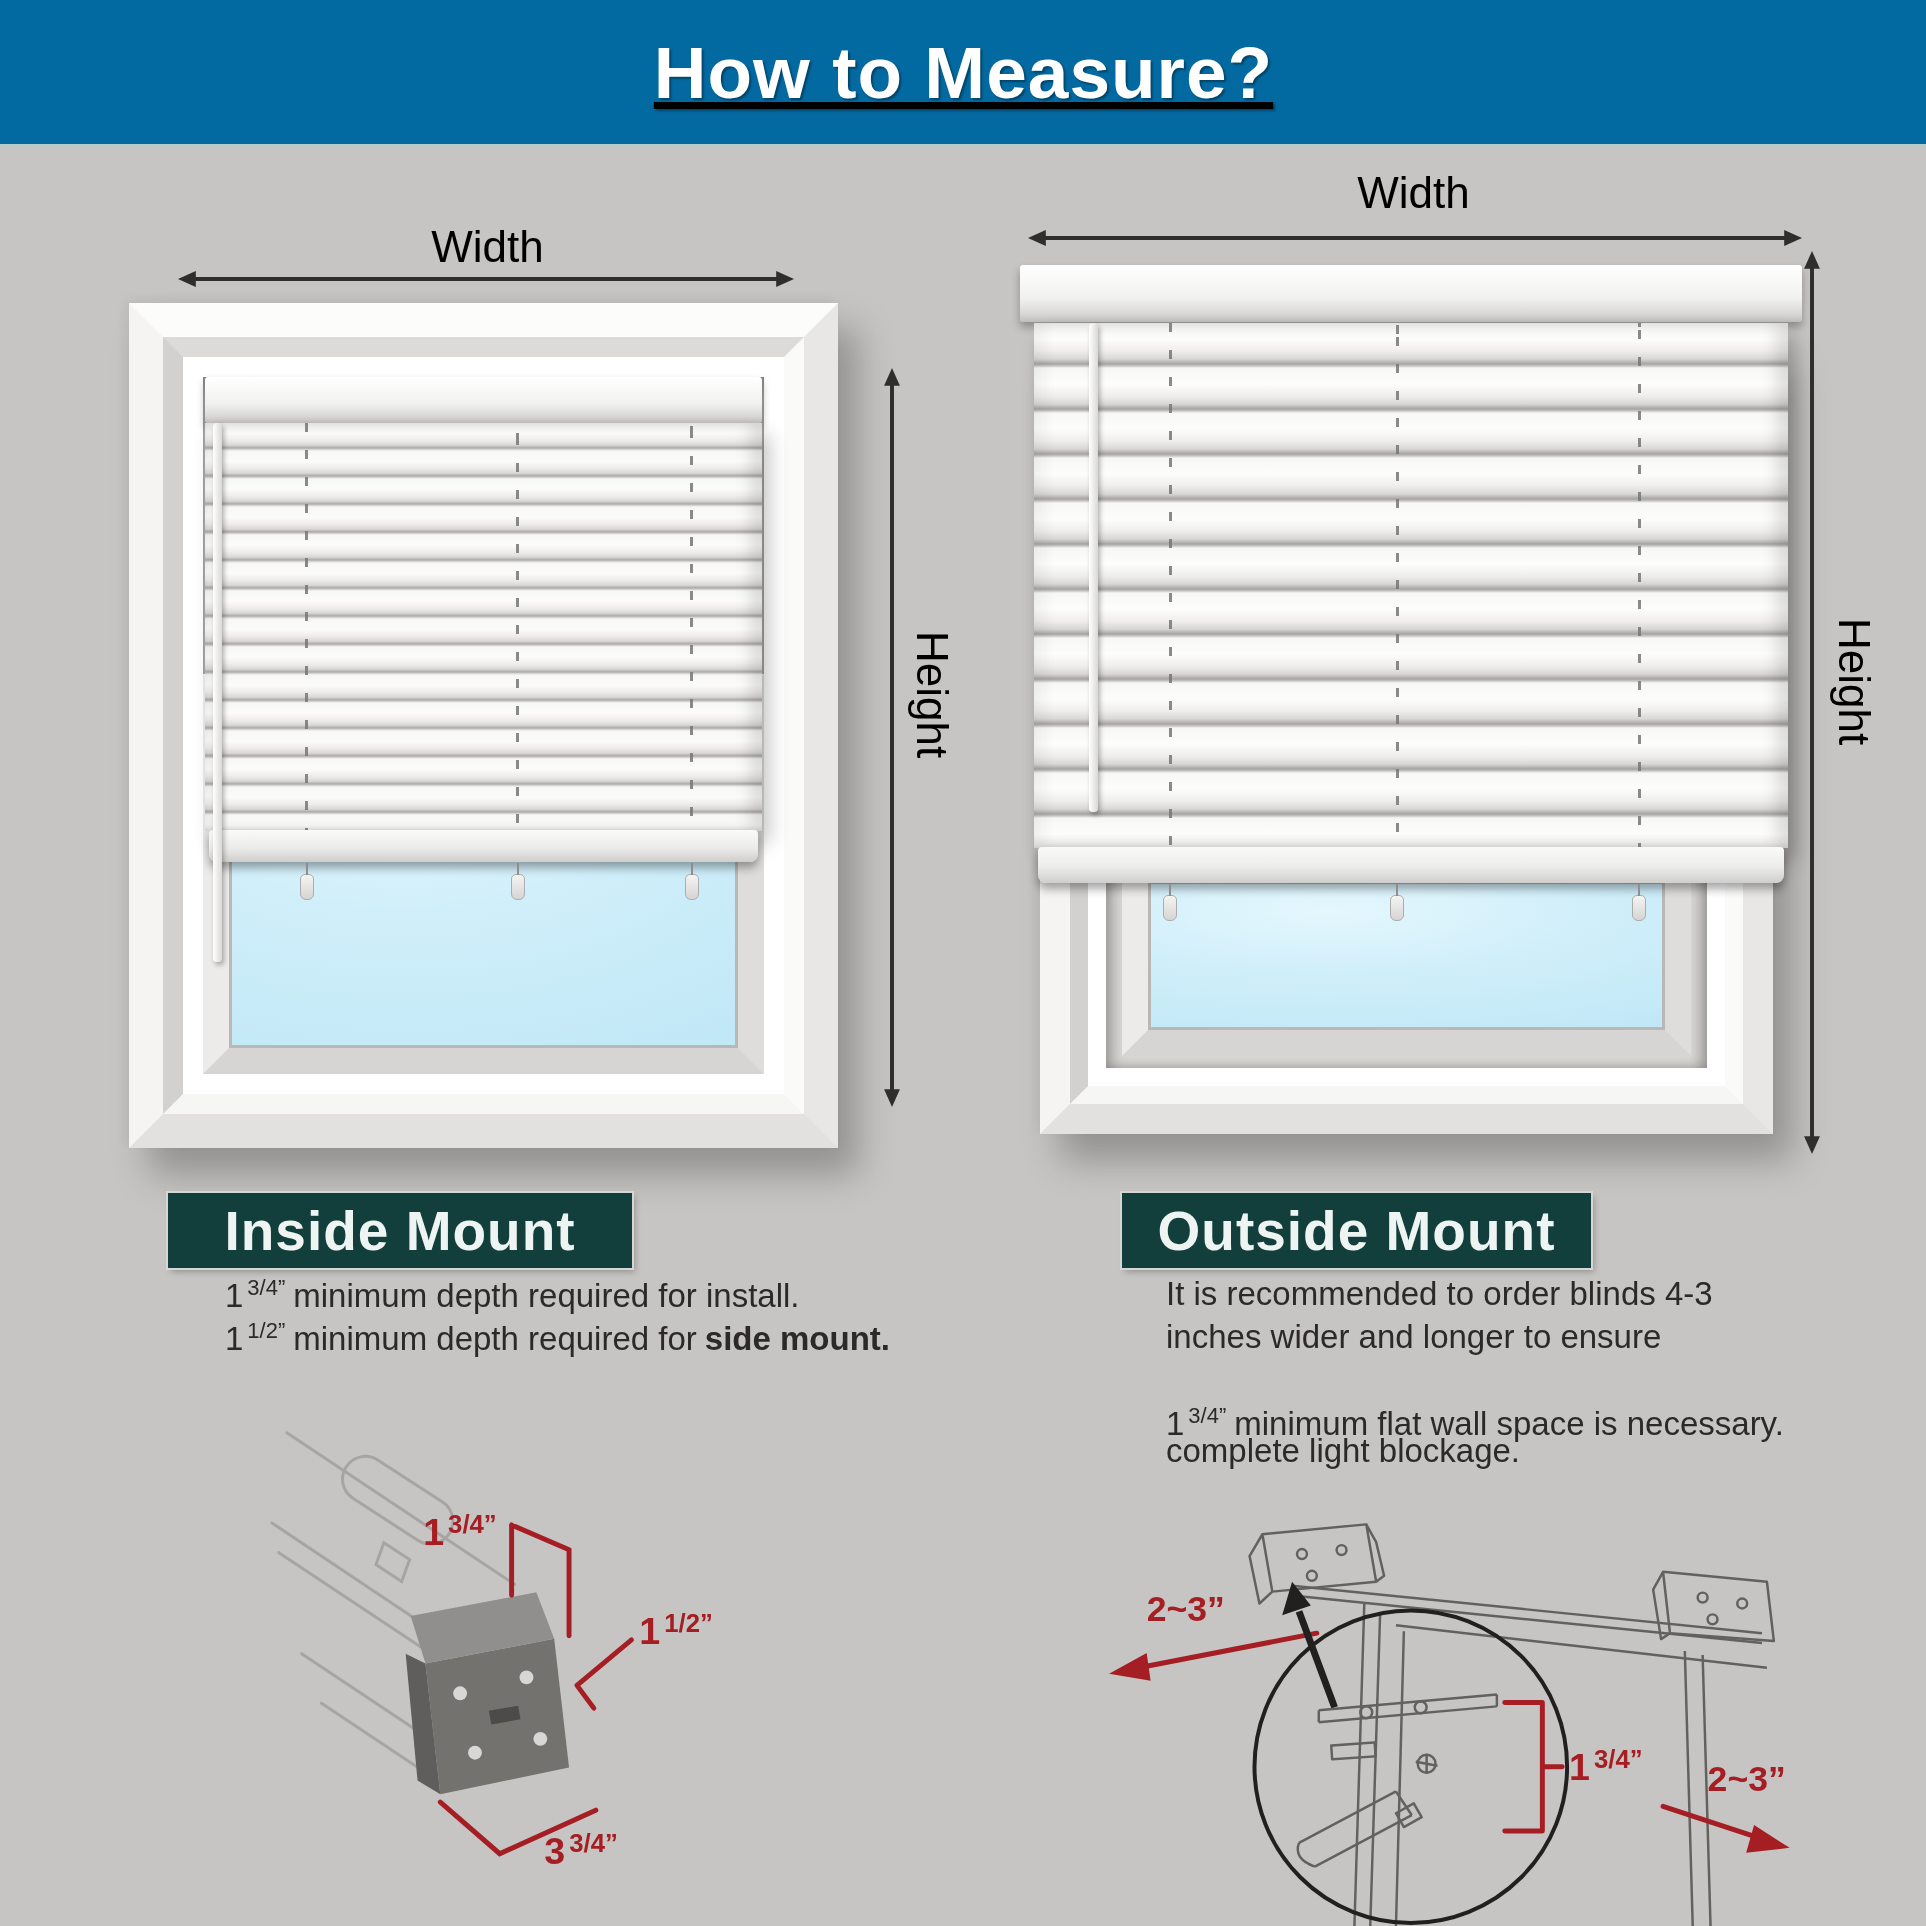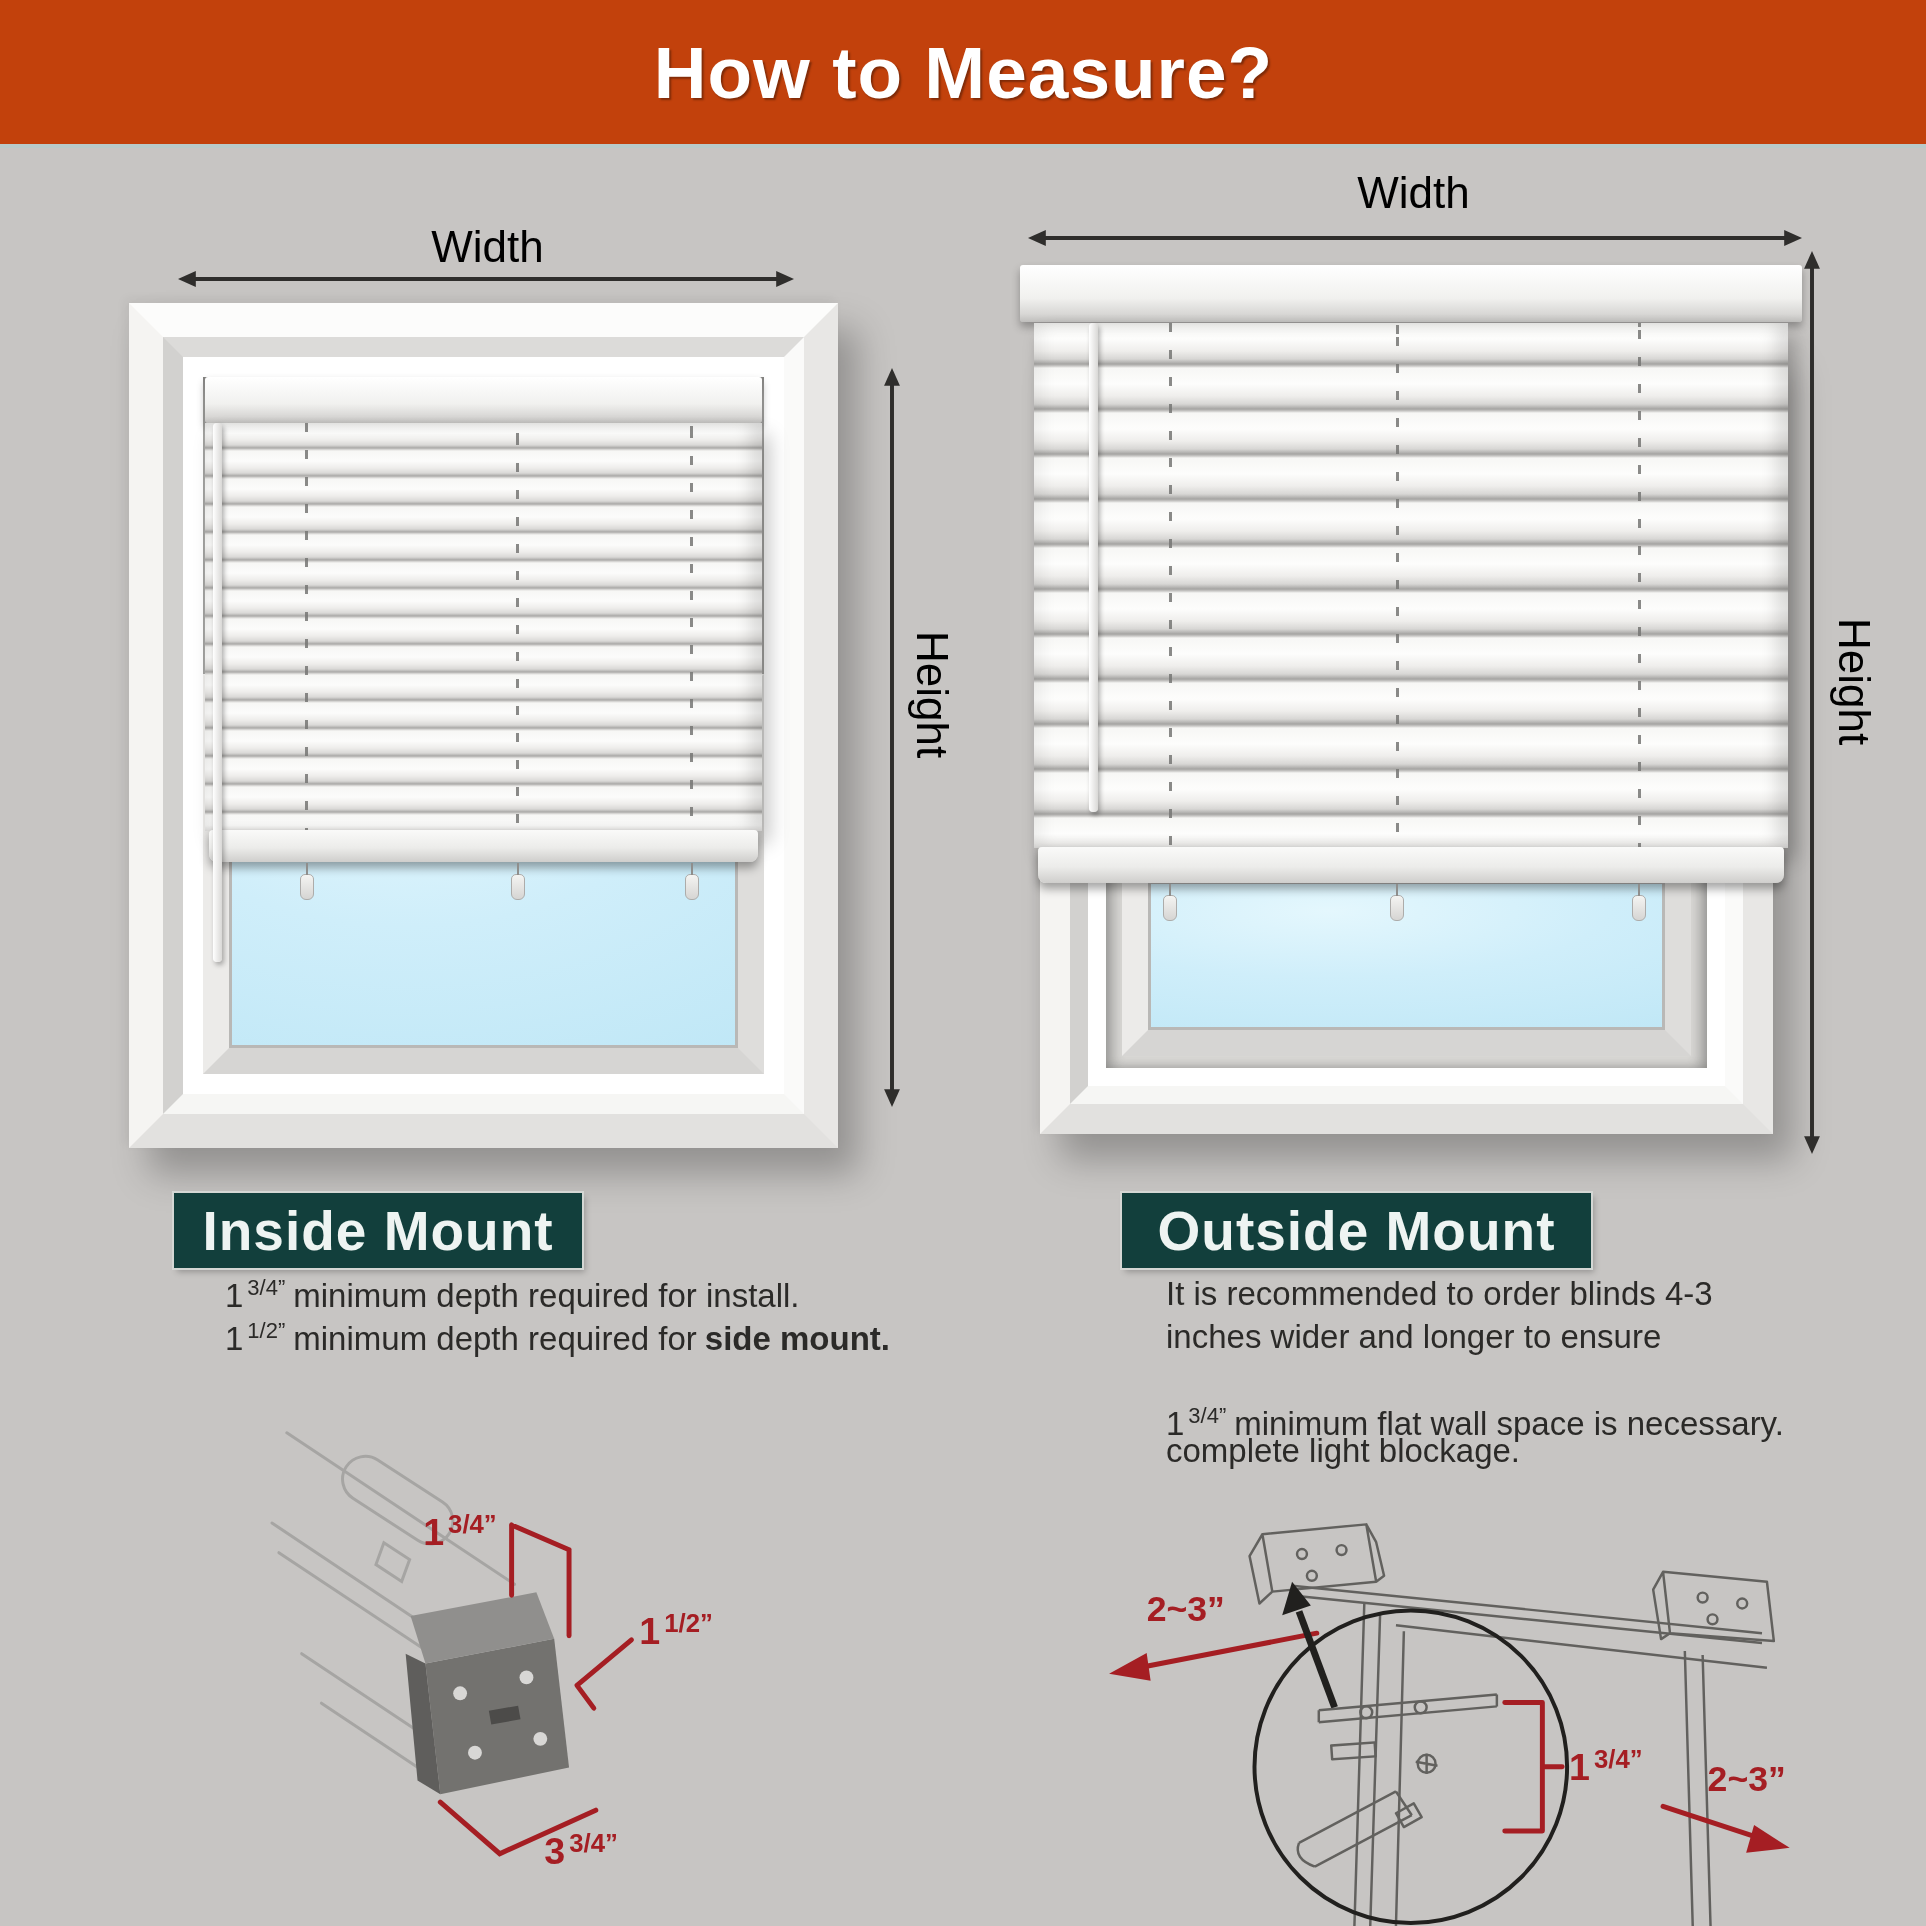--- a/index.html
+++ b/index.html
@@ -4,22 +4,22 @@
 <style>
   html,body{margin:0;padding:0;background:#9a9998;}
   .canvas{
     position:relative;width:1927px;height:1927px;overflow:hidden;
     background:#c7c5c3;
     font-family:"Liberation Sans", sans-serif;
   }
   
   .header{
     position:absolute;left:0;top:0;width:1927px;height:144px;
-    background:#c2410c;border-bottom:4px solid #b9cac9;
-    display:flex;align-items:center;justify-content:center;
+    background:#0369a1;border-bottom:4px solid #b9cac9;
+    display:flex;align-items:center;justify-content:center;text-decoration:underline;
   }
   .header .title{
     color:#ffffff;font-size:73px;font-weight:bold;letter-spacing:1px;
     text-shadow:2px 2px 2px rgba(0,0,0,.35);
   }
   
   .dim-label{position:absolute;color:#000000;font-size:44px;text-align:center;}
   .dim-label.vert{writing-mode:vertical-rl;}
   .arrow-svg{position:absolute;}
   .arrow-line{stroke:#2f2e2c;stroke-width:4;}
@@ -185,21 +185,21 @@
   <div class="tassel" style="left:1632px;top:895px;"></div>
   <div class="wand" style="left:1089px;top:323px;height:489px;"></div>
 
   <svg class="arrow-svg" style="left:1799px;top:249px;" width="26" height="907" viewBox="0 0 26 916">
     <line class="arrow-line" x1="13" y1="16" x2="13" y2="900"></line>
     <polygon class="arrow-head" points="13,2 5,20 21,20"></polygon>
     <polygon class="arrow-head" points="13,914 5,896 21,896"></polygon>
   </svg>
   <div class="dim-label vert" style="left:1829px;top:533px;height:297px;">Height</div>
 
-  <div class="mount-heading" style="left:174px;top:1193px;width:408px;justify-content:center;">
+  <div class="mount-heading" style="left:168px;top:1193px;width:464px;justify-content:center;">
     <span>Inside Mount</span>
   </div>
   <div class="copy-line" style="left:184px;top:1275px;">
     <span class="qty">1</span><span class="frac">3/4”</span><span class="txt">minimum depth required for install.</span>
   </div>
   <div class="copy-line" style="left:184px;top:1318px;">
     <span class="qty">1</span><span class="frac">1/2”</span><span class="txt">minimum depth required for</span><span class="bold">side mount.</span>
   </div>
 
   <div class="mount-heading" style="left:1122px;top:1193px;width:469px;">

